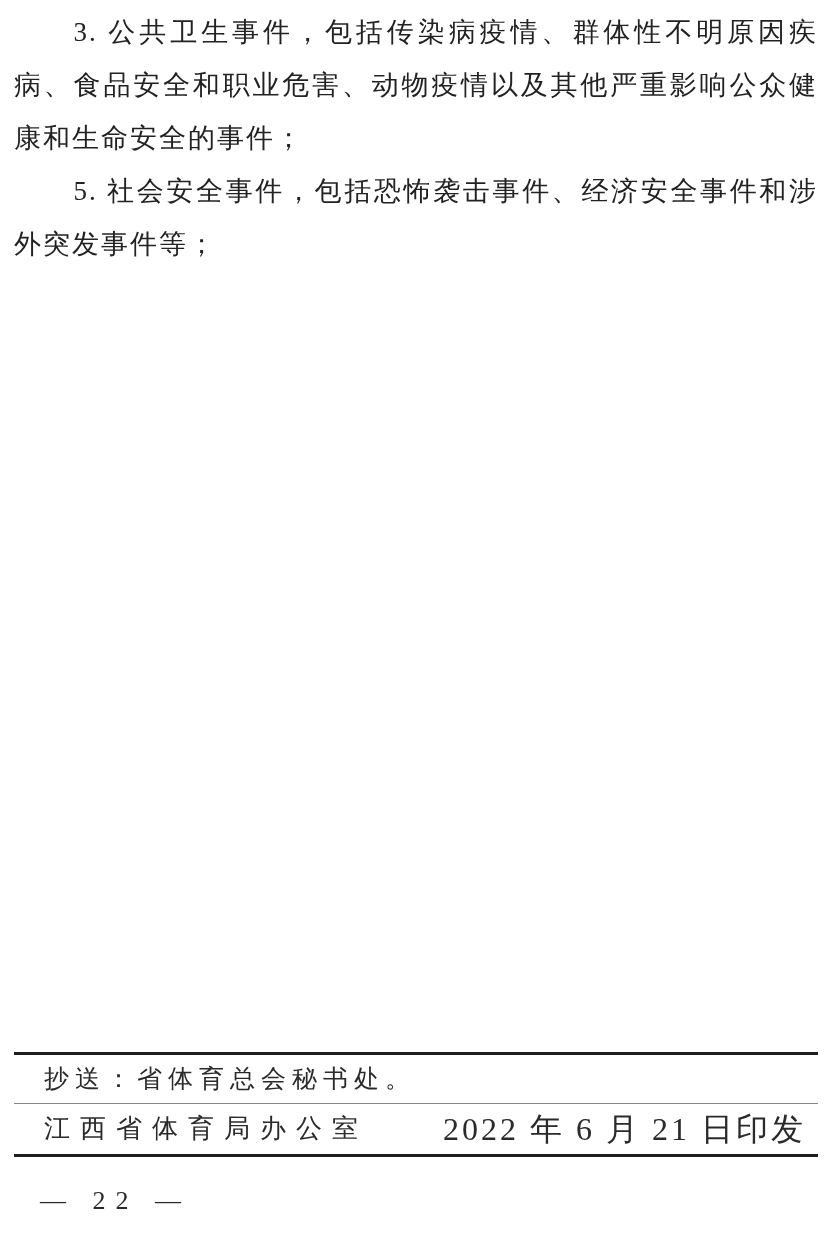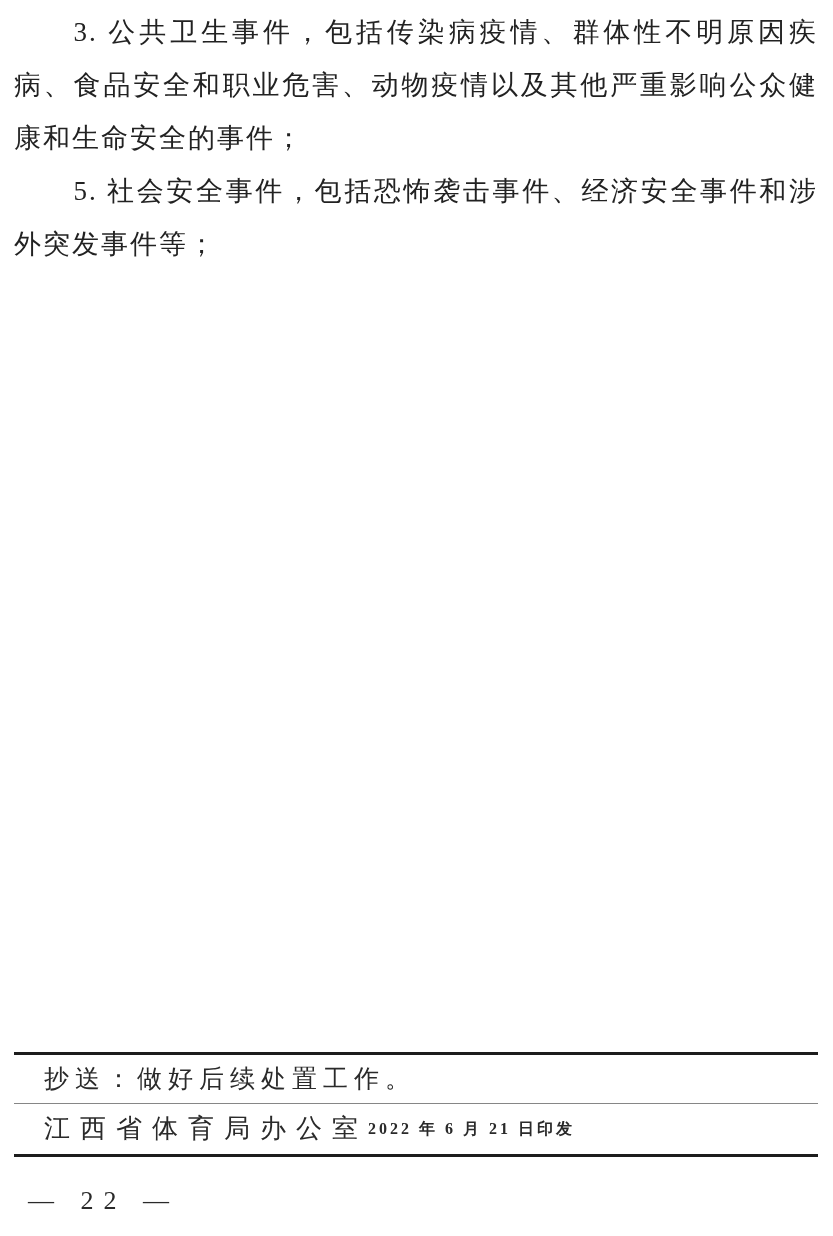--- a/index.html
+++ b/index.html
@@ -55,56 +55,56 @@
     padding-left: 30px;
     font-size: 25px;
     letter-spacing: 6px;
     color: #2a2a2a;
     box-sizing: border-box;
   }
   .issuer-row {
     height: 50px;
     line-height: 50px;
     display: flex;
+    justify-content: space-between;
     align-items: center;
     padding: 0 12px 0 30px;
     box-sizing: border-box;
     color: #2a2a2a;
   }
   .issuer-name {
     font-size: 26px;
     letter-spacing: 10px;
   }
   .print-date {
-    font-size: 16px;
+    font-size: 32px;
     letter-spacing: 3px;
-    font-weight: bold;
   }
   .page-number {
     position: absolute;
-    left: 28px;
+    left: 40px;
     top: 1186px;
     font-size: 26px;
     letter-spacing: 10px;
     color: #2a2a2a;
   }
 </style>
 </head>
 <body>
 
 <div class="page">
 
   <main class="content">
     <p class="body-para">3. 公共卫生事件，包括传染病疫情、群体性不明原因疾病、食品安全和职业危害、动物疫情以及其他严重影响公众健康和生命安全的事件；</p>
     <p class="body-para">5. 社会安全事件，包括恐怖袭击事件、经济安全事件和涉外突发事件等；</p>
   </main>
 
   <footer class="footer">
     <div class="rule rule-thick"></div>
-    <div class="copy-row">抄送：做好后续处置工作。</div>
+    <div class="copy-row">抄送：省体育总会秘书处。</div>
     <div class="rule rule-thin"></div>
     <div class="issuer-row">
       <span class="issuer-name">江西省体育局办公室</span>
       <span class="print-date">2022 年 6 月 21 日印发</span>
     </div>
     <div class="rule rule-thick"></div>
   </footer>
 
   <div class="page-number">— 22 —</div>
 

